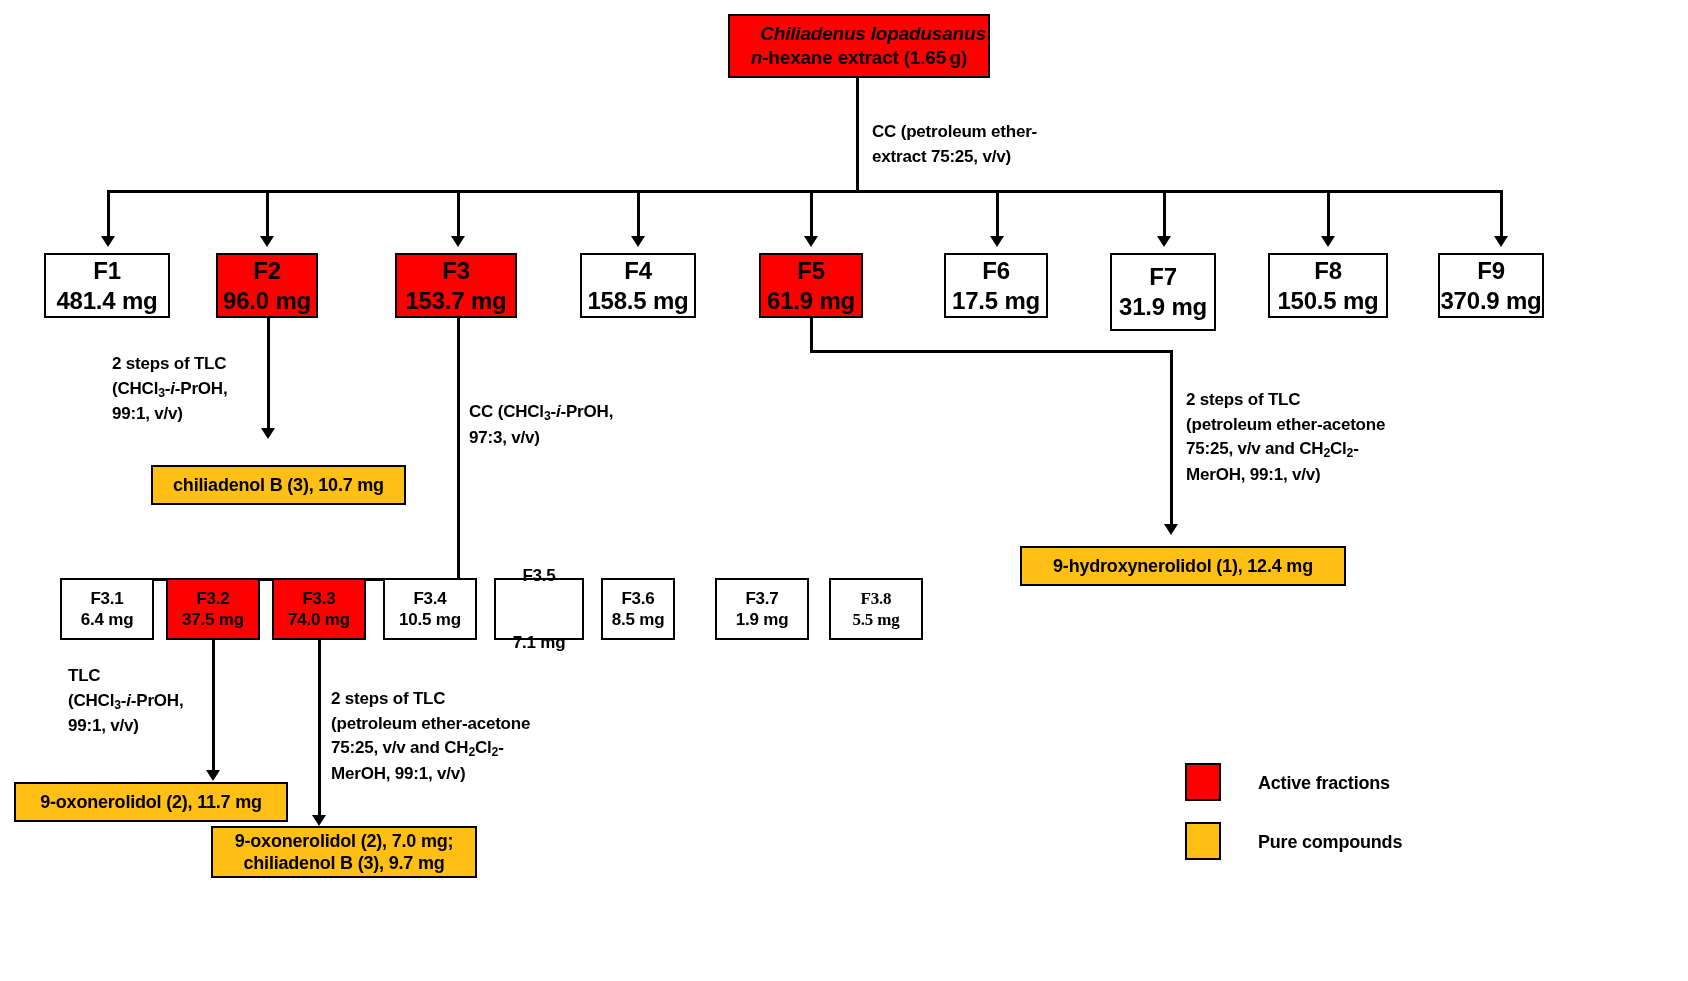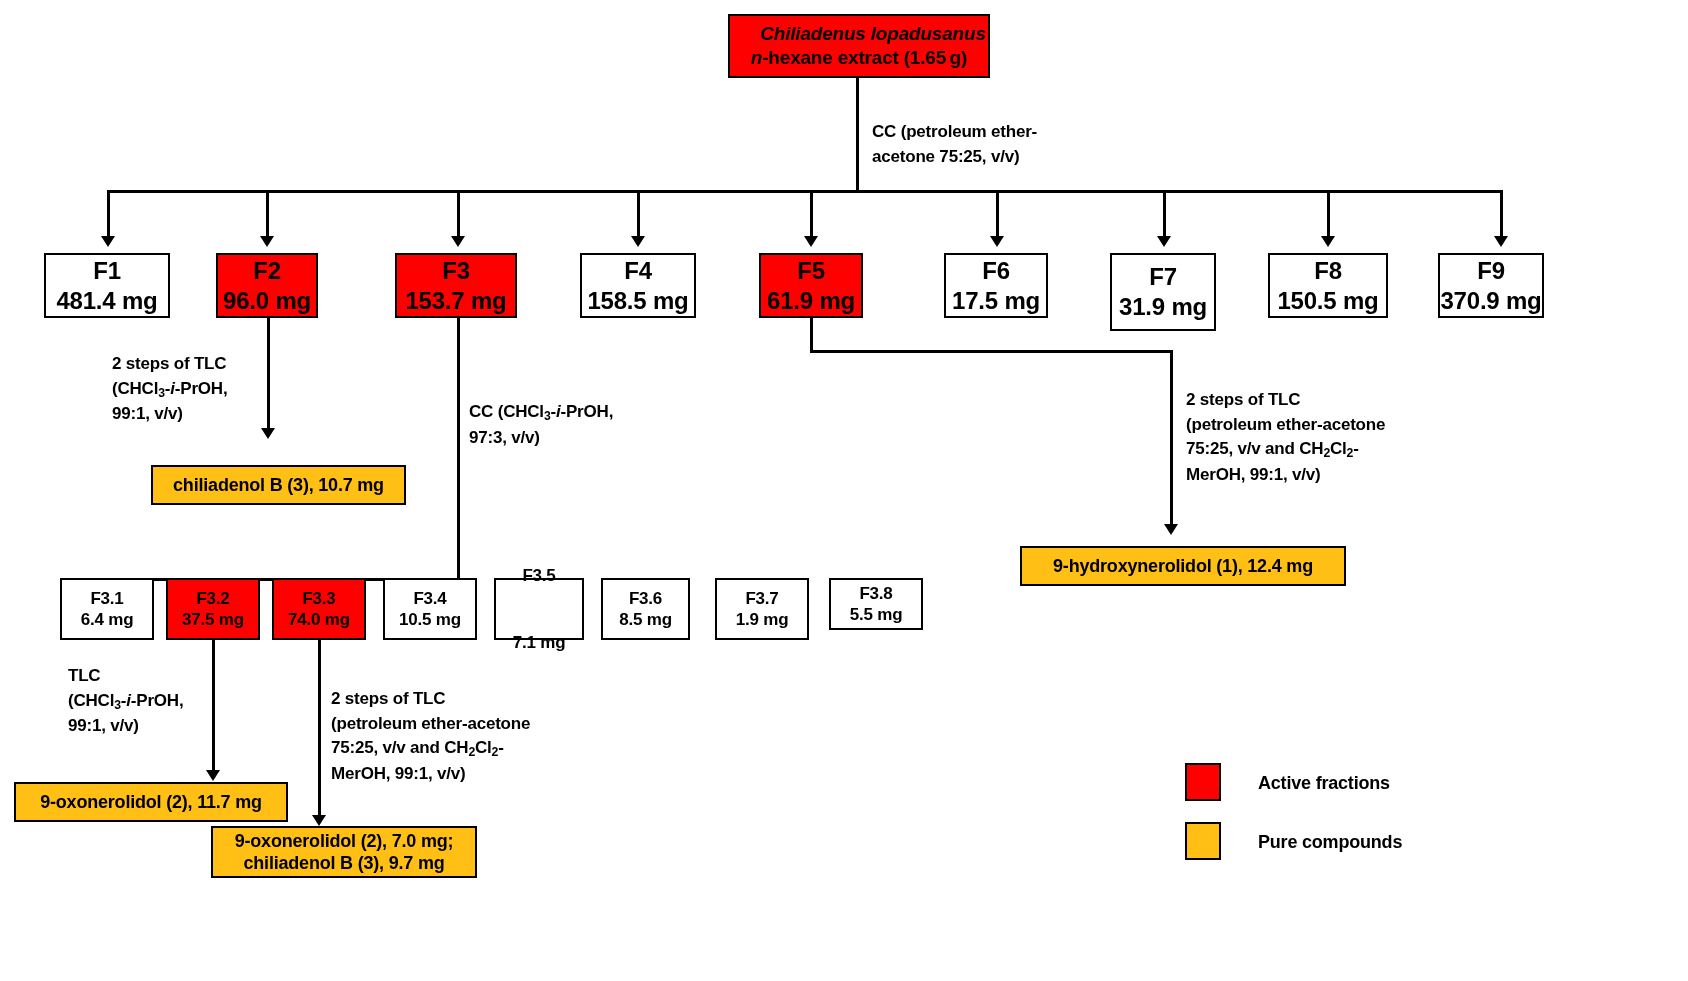--- a/index.html
+++ b/index.html
@@ -88,21 +88,21 @@
 
   <div class="box red toptitle" style="left:728px; top:14px; width:262px; height:64px;">
     <span class="ln sp">Chiliadenus lopadusanus</span>
     <span class="ln"><i>n</i>-hexane extract (1.65 g)</span>
   </div>
 
   <div class="line vline" style="left:856px; top:78px; height:113px;"></div>
 
   <div class="label" style="left:872px; top:120px;">
     <span class="ln">CC (petroleum ether-</span>
-    <span class="ln">acetone 75:25, v/v)</span>
+    <span class="ln">extract 75:25, v/v)</span>
   </div>
 
   <div class="line hline" style="left:107px; top:190px; width:1396px;"></div>
 
   <div class="line vline" style="left:107px; top:190px; height:48px;"></div>
   <div class="arrow" style="left:101px; top:236px;"></div>
   <div class="line vline" style="left:266px; top:190px; height:48px;"></div>
   <div class="arrow" style="left:260px; top:236px;"></div>
   <div class="line vline" style="left:457px; top:190px; height:48px;"></div>
   <div class="arrow" style="left:451px; top:236px;"></div>
@@ -188,29 +188,29 @@
     <span class="ln">74.0 mg</span>
   </div>
   <div class="box subfract" style="left:383px; top:578px; width:94px; height:62px;">
     <span class="ln">F3.4</span>
     <span class="ln">10.5 mg</span>
   </div>
   <div class="box subfract" style="left:494px; top:578px; width:90px; height:62px;gap:46px;">
     <span class="ln">F3.5</span>
     <span class="ln">7.1 mg</span>
   </div>
-  <div class="box subfract" style="left:601px; top:578px; width:89px; height:62px;">
+  <div class="box subfract" style="left:601px; top:578px; width:74px; height:62px;">
     <span class="ln">F3.6</span>
     <span class="ln">8.5 mg</span>
   </div>
   <div class="box subfract" style="left:715px; top:578px; width:94px; height:62px;">
     <span class="ln">F3.7</span>
     <span class="ln">1.9 mg</span>
   </div>
-  <div class="box subfract" style="left:829px; top:578px; width:94px; height:52px;">
+  <div class="box subfract" style="left:829px; top:578px; width:94px; height:62px;font-family:Liberation Serif, serif;">
     <span class="ln">F3.8</span>
     <span class="ln">5.5 mg</span>
   </div>
 
   <div class="label" style="left:68px; top:664px;">
     <span class="ln">TLC</span>
     <span class="ln">(CHCl<sub>3</sub>-<i>i</i>-PrOH,</span>
     <span class="ln">99:1, v/v)</span>
   </div>
   <div class="line vline" style="left:212px; top:640px; height:133px;"></div>

